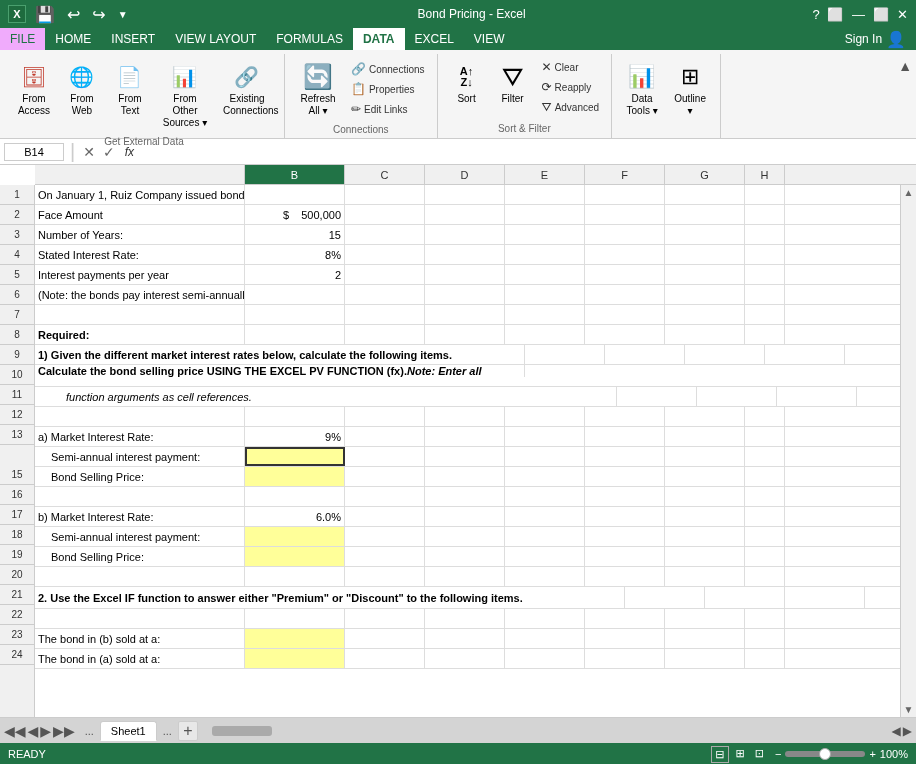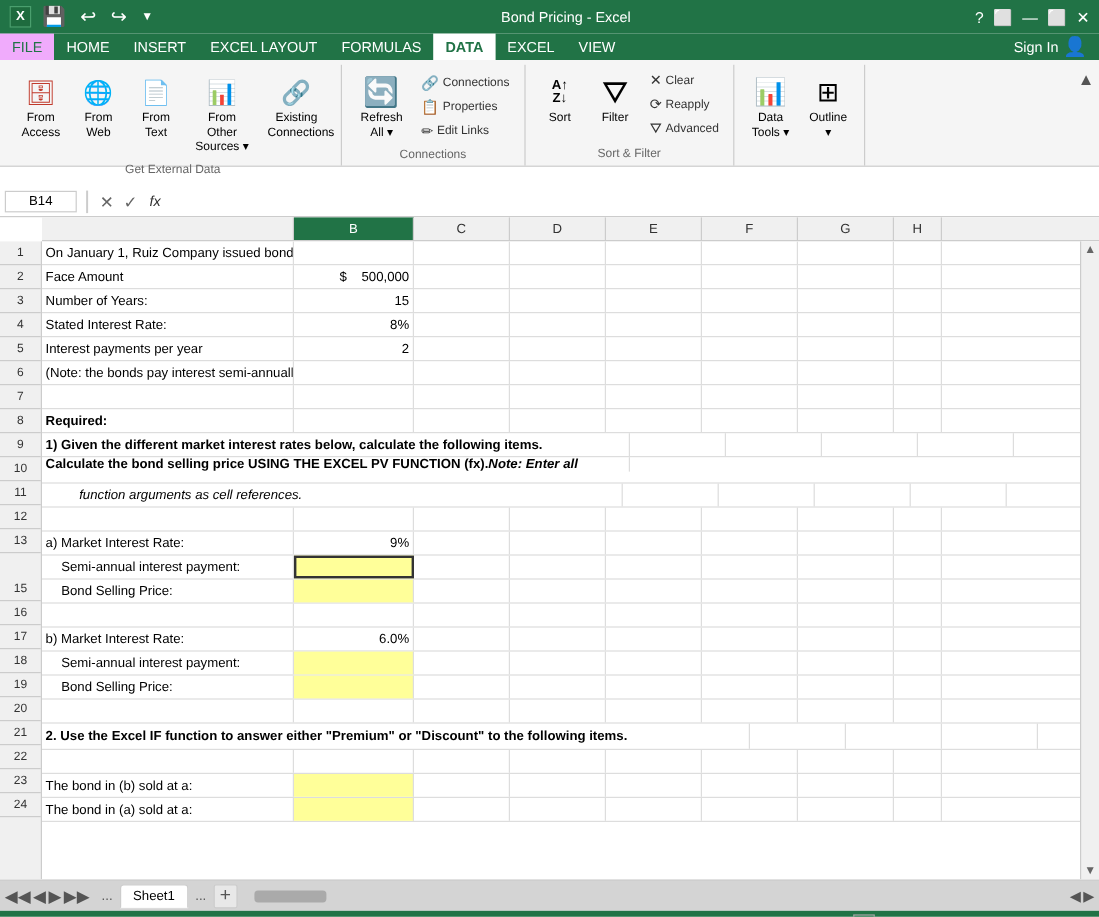--- a/index.html
+++ b/index.html
@@ -24,21 +24,21 @@
     .ribbon-content { display: flex; align-items: stretch; padding: 4px 0 0 4px; height: 88px; }
     .ribbon-group { display: flex; flex-direction: column; border-right: 1px solid #ccc; padding: 2px 8px; position: relative; min-width: fit-content; }
     .ribbon-group-label { font-size: 10px; color: #666; text-align: center; margin-top: auto; padding-top: 2px; padding-bottom: 2px; }
     .ribbon-buttons { display: flex; align-items: flex-start; gap: 4px; flex: 1; }
     .ribbon-btn-large { display: flex; flex-direction: column; align-items: center; cursor: pointer; padding: 4px 4px; min-width: 44px; border: 1px solid transparent; border-radius: 2px; }
     .ribbon-btn-large .icon { width: 32px; height: 32px; display: flex; align-items: center; justify-content: center; font-size: 20px; }
     .ribbon-btn-large .label { font-size: 10px; text-align: center; line-height: 1.2; max-width: 48px; }
     .ribbon-col { display: flex; flex-direction: column; gap: 2px; }
 
     
-    .formula-bar { display: flex; align-items: center; height: 26px; border-bottom: 1px solid #ccc; background: white; padding: 0 4px; gap: 4px; margin-top: 16px; }
+    .formula-bar { display: flex; align-items: center; height: 26px; border-bottom: 1px solid #ccc; background: white; padding: 0 4px; gap: 4px; }
     .name-box { width: 60px; border: 1px solid #ccc; padding: 2px 4px; font-size: 11px; text-align: center; }
     .fx-label { font-size: 12px; font-style: italic; color: #333; padding: 0 4px; text-align: right; }
     .formula-input { flex: 1; border: none; outline: none; font-size: 11px; }
     .col-header { border-right: 1px solid #ccc; display: flex; align-items: center; justify-content: center; font-size: 11px; color: #333; background: #f0f0f0; flex-shrink: 0; }
     .col-header.selected { background: #217346; color: white; }
     .row-num { height: 20px; border-bottom: 1px solid #ccc; display: flex; align-items: center; justify-content: center; font-size: 10px; color: #333; flex-shrink: 0; }
     .row-num.selected { background: #217346; color: white; margin-left: 48px; }
     .grid-row { display: flex; height: 20px; flex-shrink: 0; border-bottom: 1px solid #ddd; }
     .cell { border-right: 1px solid #ddd; padding: 0 3px; font-size: 11px; display: flex; align-items: center; overflow: hidden; white-space: nowrap; flex-shrink: 0; }
     .cell.yellow { background: #ffff99; }
@@ -97,21 +97,21 @@
     <span style="cursor:pointer;">—</span>
     <span style="cursor:pointer;">⬜</span>
     <span style="cursor:pointer;">✕</span>
   </div>
 </div>
 
 <div class="menu-bar">
   <div class="menu-item active">FILE</div>
   <div class="menu-item">HOME</div>
   <div class="menu-item">INSERT</div>
-  <div class="menu-item">EXCEL LAYOUT</div>
+  <div class="menu-item">VIEW LAYOUT</div>
   <div class="menu-item">FORMULAS</div>
   <div class="menu-item" style="background:white;color:#217346;font-weight:bold;">DATA</div>
   <div class="menu-item">EXCEL</div>
   <div class="menu-item">VIEW</div>
   <div class="menu-item sign-in">
     <span>Sign In</span>
     <span style="font-size:16px;">👤</span>
   </div>
 </div>
 
@@ -380,21 +380,21 @@
           </div>
         <div class="cell cC"></div>
         <div class="cell cD"></div>
         <div class="cell cE"></div>
         <div class="cell cF"></div>
         <div class="cell cG"></div>
 
       </div>
 
       <div class="grid-row">
-        <div class="cell cA italic" style="width:484px;padding-left:31px;">
+        <div class="cell cA italic" style="width:582px;padding-left:31px;">
             <i>function arguments as cell references.</i>
           </div>
         <div class="cell cC"></div>
         <div class="cell cD"></div>
         <div class="cell cE"></div>
         <div class="cell cF"></div>
         <div class="cell cG"></div>
 
       </div>
 

